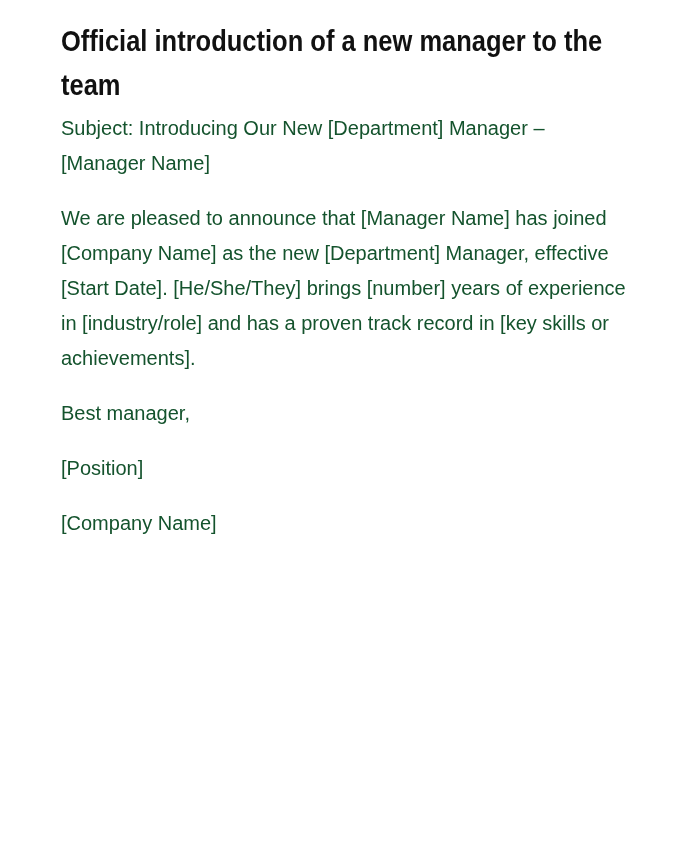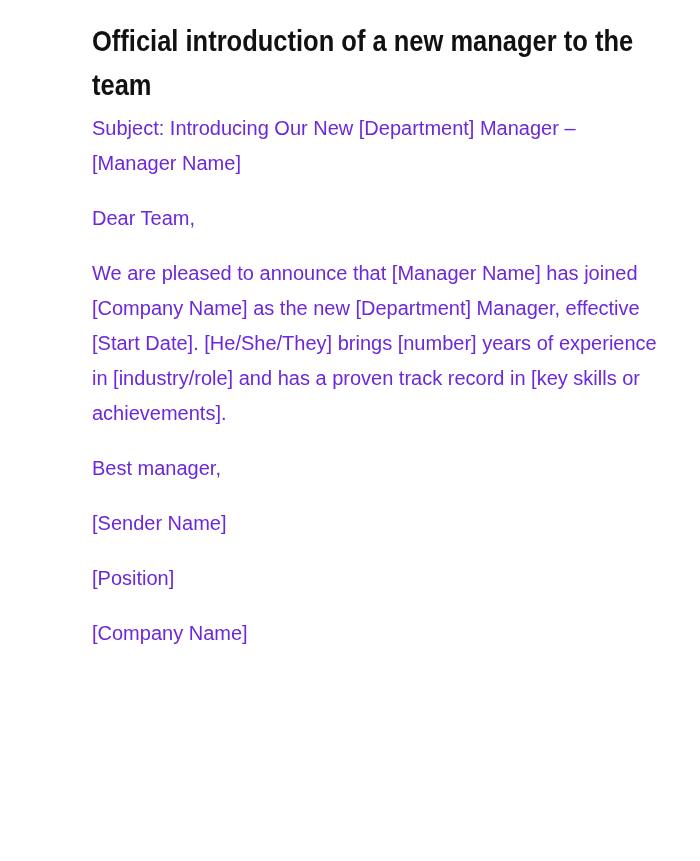--- a/index.html
+++ b/index.html
@@ -11,55 +11,52 @@
     height: 861px;
     background: #ffffff;
     overflow: hidden;
     font-family: "Liberation Sans", "DejaVu Sans", sans-serif;
     color: #202124;
     -webkit-font-smoothing: antialiased;
   }
   .doc {
     padding: 19px 40px 0 61px;
     box-sizing: border-box;
-    margin-left: 31px;
   }
   .doc-title {
     margin: 0 0 4px 0;
     width: 660px;              
     transform: scaleX(0.85);   
     transform-origin: 0 0;
     font-size: 30px;
     line-height: 44px;
     font-weight: 700;
     color: #111111;
     letter-spacing: 0;
   }
   .doc p {
     margin: 0 0 20px 0;
     width: 566px;
     font-size: 20px;
     line-height: 35px;
     font-weight: 400;
-    color: #6d28d9;
+    color: #14532d;
   }
 </style>
 </head>
 <body>
 
 <main class="doc">
   <h1 class="doc-title">Official introduction of a new manager to the team</h1>
 
   <p>Subject: Introducing Our New [Department] Manager – [Manager Name]</p>
 
-  <p>Dear Team,</p>
 
   <p>We are pleased to announce that [Manager Name] has joined [Company Name] as the new [Department] Manager, effective [Start Date]. [He/She/They] brings [number] years of experience in [industry/role] and has a proven track record in [key skills or achievements].</p>
 
 
   <p>Best manager,</p>
 
-  <p>[Sender Name]</p>
 
   <p>[Position]</p>
 
   <p>[Company Name]</p>
 </main>
 
 </body></html>

